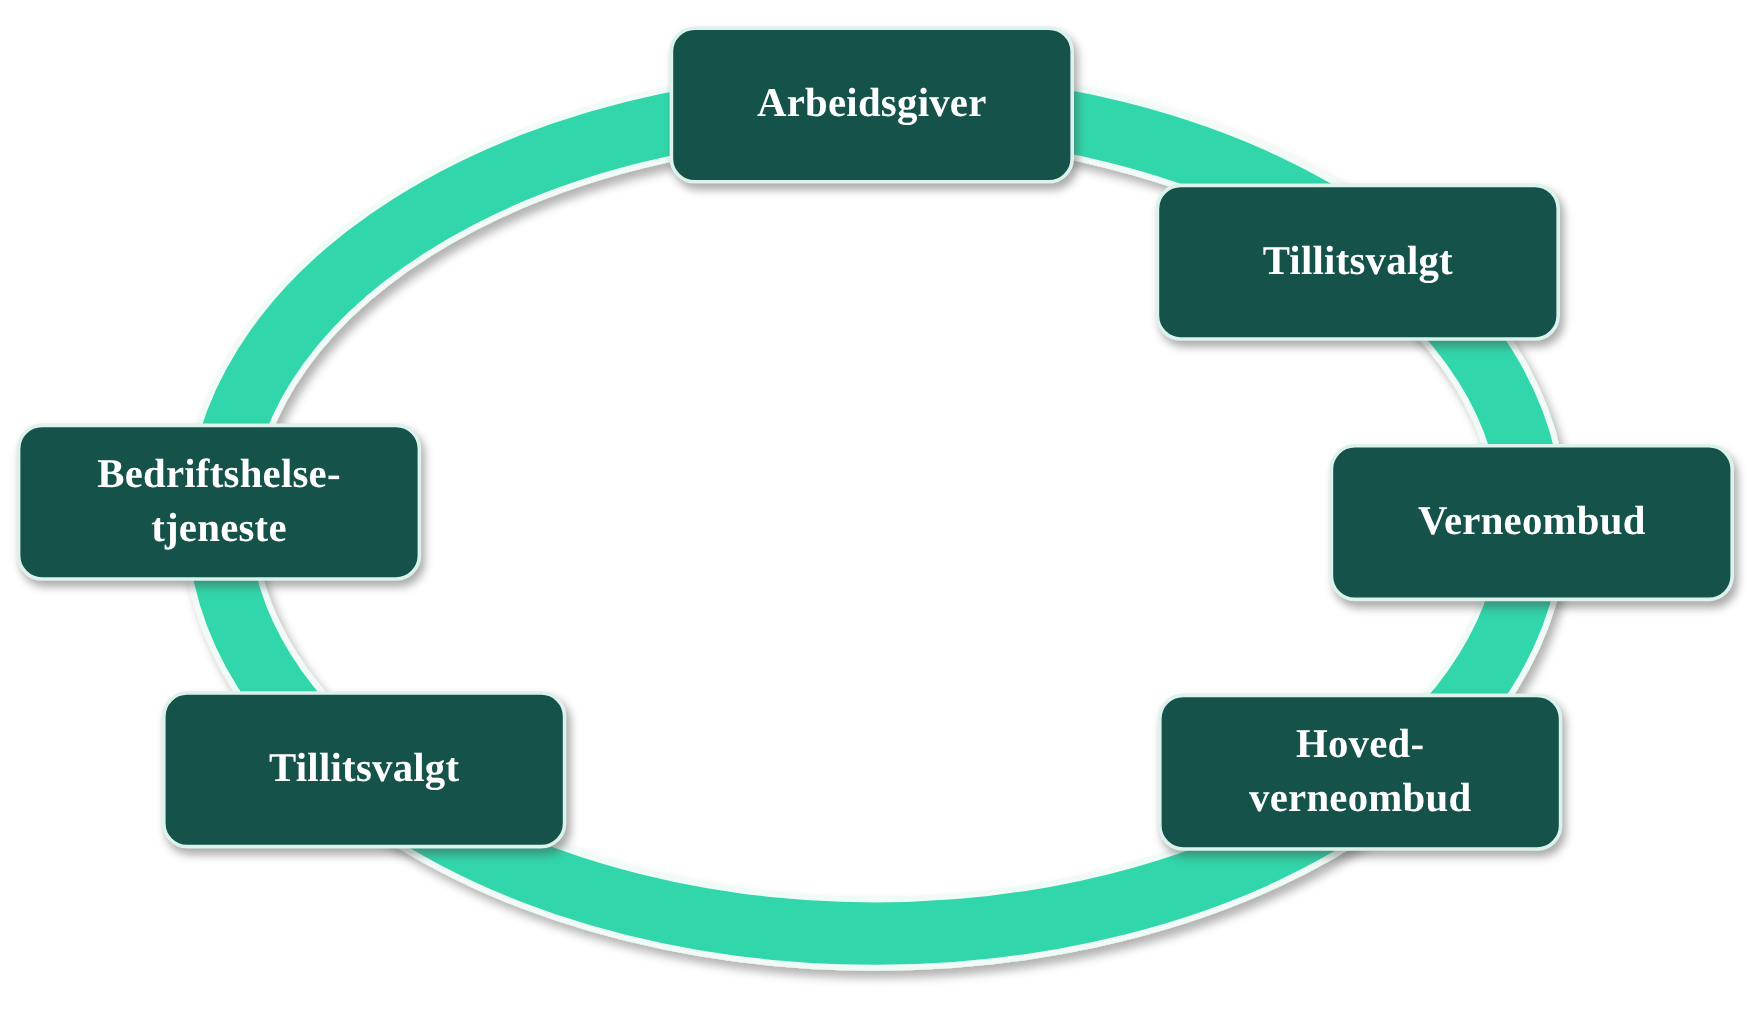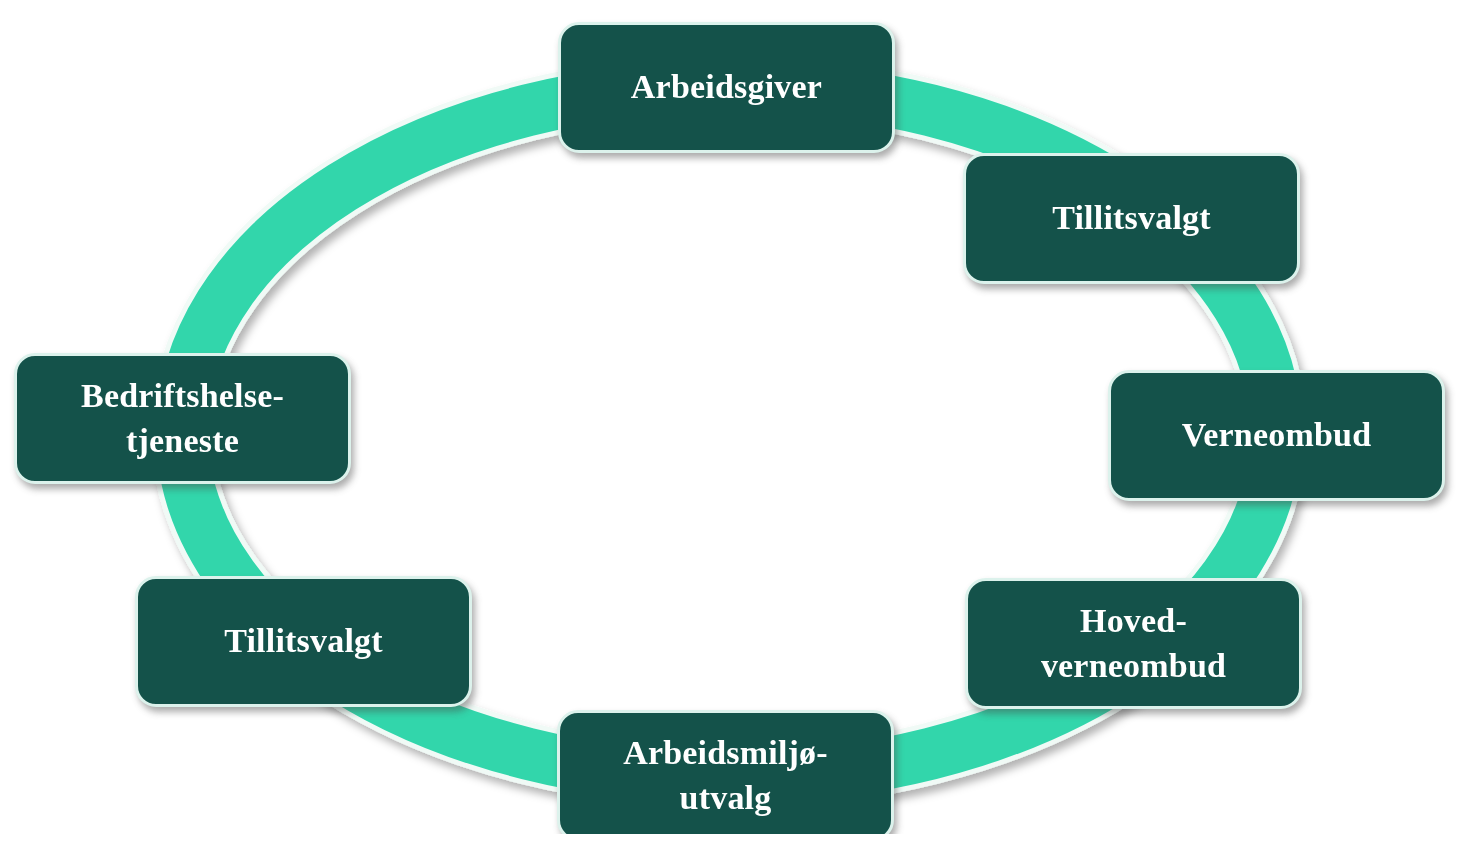--- a/index.html
+++ b/index.html
@@ -78,24 +78,20 @@
   <div class="node node-1">
     <span class="node-label">Tillitsvalgt</span>
   </div>
   <div class="node node-2">
     <span class="node-label">Verneombud</span>
   </div>
   <div class="node node-3">
     <span class="node-label">Hoved-
 verneombud</span>
   </div>
-  <div class="node node-4">
-    <span class="node-label">Arbeidsmiljø-
-utvalg</span>
-  </div>
   <div class="node node-5">
     <span class="node-label">Tillitsvalgt</span>
   </div>
   <div class="node node-6">
     <span class="node-label">Bedriftshelse-
 tjeneste</span>
   </div>
 
 </div>
 

